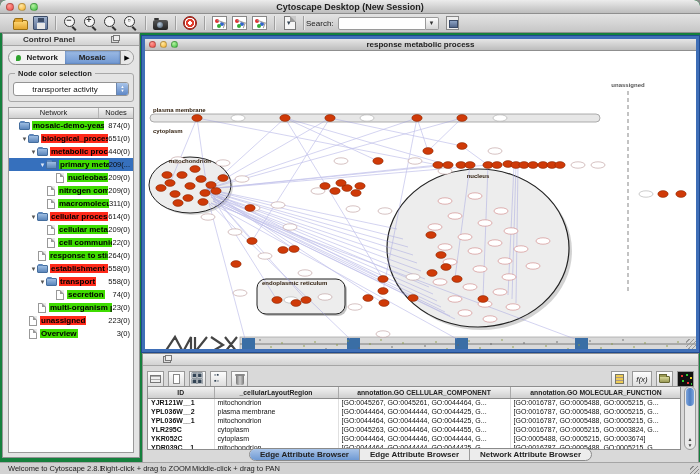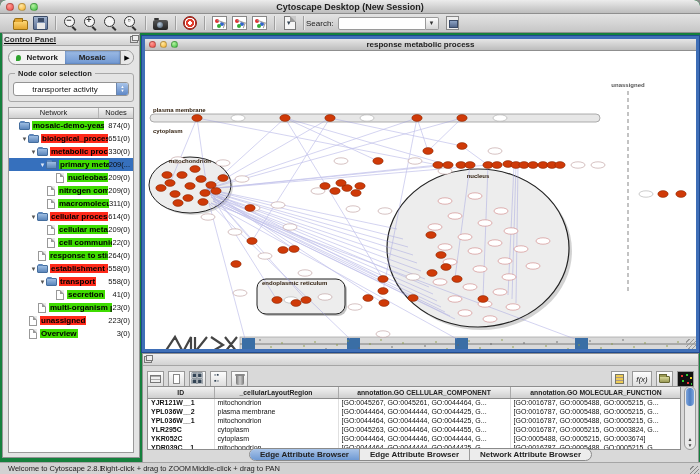--- a/index.html
+++ b/index.html
@@ -47,21 +47,21 @@
   .ic-annot::before{content:"";position:absolute;right:-1px;top:-1px;border:3px solid #c9c9c9;border-left-color:#999;border-bottom-color:#999;}
   .ic-annot::after{content:"▾";position:absolute;left:2px;top:2px;font-size:7px;color:#345;}
   .ic-searchset{background:#eee;border:1px solid #888;width:13px;}
   .ic-searchset::after{content:"";position:absolute;left:2px;bottom:1px;width:7px;height:6px;background:linear-gradient(#8da3c4,#54678a);border:1px solid #3a4a66;}
   .search-label{font-size:8px;color:#222;margin:0 4px 0 2px;}
   .search-box{width:88px;height:13px;background:#fff;border:1px solid #9a9a9a;border-radius:2px 0 0 2px;font-size:8px;padding:0 2px;}
   .search-drop{width:13px;height:13px;border:1px solid #9a9a9a;border-left:none;background:linear-gradient(#fdfdfd,#d6d6d6);font-size:6px;color:#333;display:flex;align-items:center;justify-content:center;border-radius:0 2px 2px 0;}
 
   
   .cpanel{position:absolute;left:2px;top:33px;width:138px;height:425px;background:#e4e4e4;border:1px solid #949494;}
-  .phead{height:12px;display:flex;align-items:center;background:linear-gradient(#efefef,#d2d2d2);border-bottom:1px solid #a5a5a5;padding:0 1px;text-decoration:underline;}
+  .phead{height:12px;display:flex;align-items:center;background:linear-gradient(#efefef,#d2d2d2);border-bottom:1px solid #a5a5a5;padding:0 20px;}
   .phead .ptitle{font-size:8px;font-weight:bold;color:#333;flex:1;}
   .float-ic{width:8px;height:7px;border:1px solid #777;background:#ddd;position:relative;}
   .float-ic::after{content:"";position:absolute;right:-2px;top:-2px;width:5px;height:4px;border:1px solid #777;background:#eee;}
   .ctabs{display:flex;margin:4px 5px 0 5px;height:15px;border:1px solid #8f8f8f;border-radius:8px;overflow:hidden;background:#f2f2f2;}
   .ctab{flex:1;display:flex;align-items:center;justify-content:center;font-size:8px;font-weight:bold;color:#222;gap:3px;}
   .ctab.active{background:linear-gradient(#9dbbe4,#6f97d2);box-shadow:inset 0 0 2px #47699e;}
   .ctab-arrow{width:13px;display:flex;align-items:center;justify-content:center;font-size:7px;border-left:1px solid #8f8f8f;background:#e8e8e8;}
   .leaf{width:8px;height:8px;position:relative;}
   .leaf::before{content:"";position:absolute;left:1px;top:1px;width:5px;height:6px;background:#2fa32f;border-radius:50% 50% 50% 0;}
   .groupbox{position:relative;margin:8px 5px 0 5px;border:1px solid #a8a8a8;border-radius:3px;padding:8px 4px 5px 4px;}
@@ -262,21 +262,21 @@
           <div class="trow" style="padding-left: 12px;">
             <span class="arr">▼</span>
             <span class="t-folder"></span>
             <span class="lbl" style="background: rgb(255, 42, 26);">biological_process</span>
             <span class="cnt">651(0)</span>
           </div>
           <div class="trow" style="padding-left: 21px;">
             <span class="arr">▼</span>
             <span class="t-folder"></span>
             <span class="lbl" style="background: rgb(255, 42, 26);">metabolic process</span>
-            <span class="cnt">330(0)</span>
+            <span class="cnt">440(0)</span>
           </div>
           <div class="trow sel" style="padding-left: 30px;">
             <span class="arr">▼</span>
             <span class="t-folder"></span>
             <span class="lbl" style="background: rgb(63, 220, 0);">primary metabo</span>
             <span class="cnt">209(...</span>
           </div>
           <div class="trow" style="padding-left: 39px;">
             <span class="arr"></span>
             <span class="t-file"></span>
@@ -328,21 +328,21 @@
           <div class="trow" style="padding-left: 30px;">
             <span class="arr">▼</span>
             <span class="t-folder"></span>
             <span class="lbl" style="background: rgb(255, 42, 26);">transport</span>
             <span class="cnt">558(0)</span>
           </div>
           <div class="trow" style="padding-left: 39px;">
             <span class="arr"></span>
             <span class="t-file"></span>
             <span class="lbl" style="background: rgb(63, 220, 0);">secretion</span>
-            <span class="cnt">41(0)</span>
+            <span class="cnt">74(0)</span>
           </div>
           <div class="trow" style="padding-left: 21px;">
             <span class="arr"></span>
             <span class="t-file"></span>
             <span class="lbl" style="background: rgb(63, 220, 0);">multi-organism pro</span>
             <span class="cnt">23(0)</span>
           </div>
           <div class="trow" style="padding-left: 12px;">
             <span class="arr"></span>
             <span class="t-file"></span>

